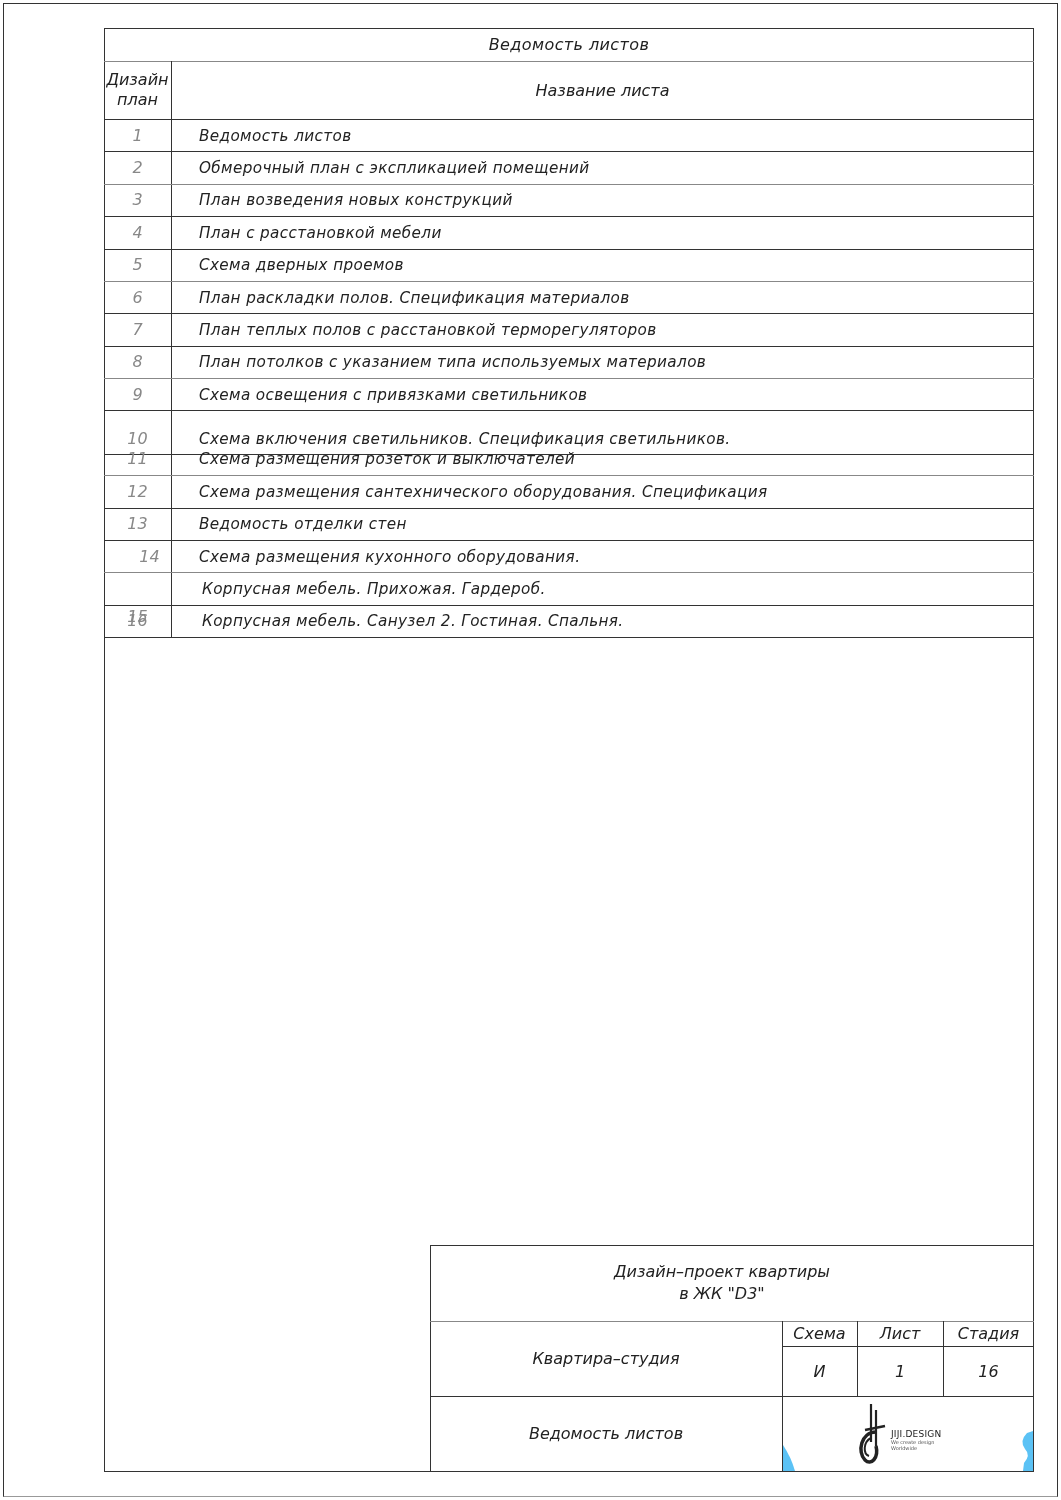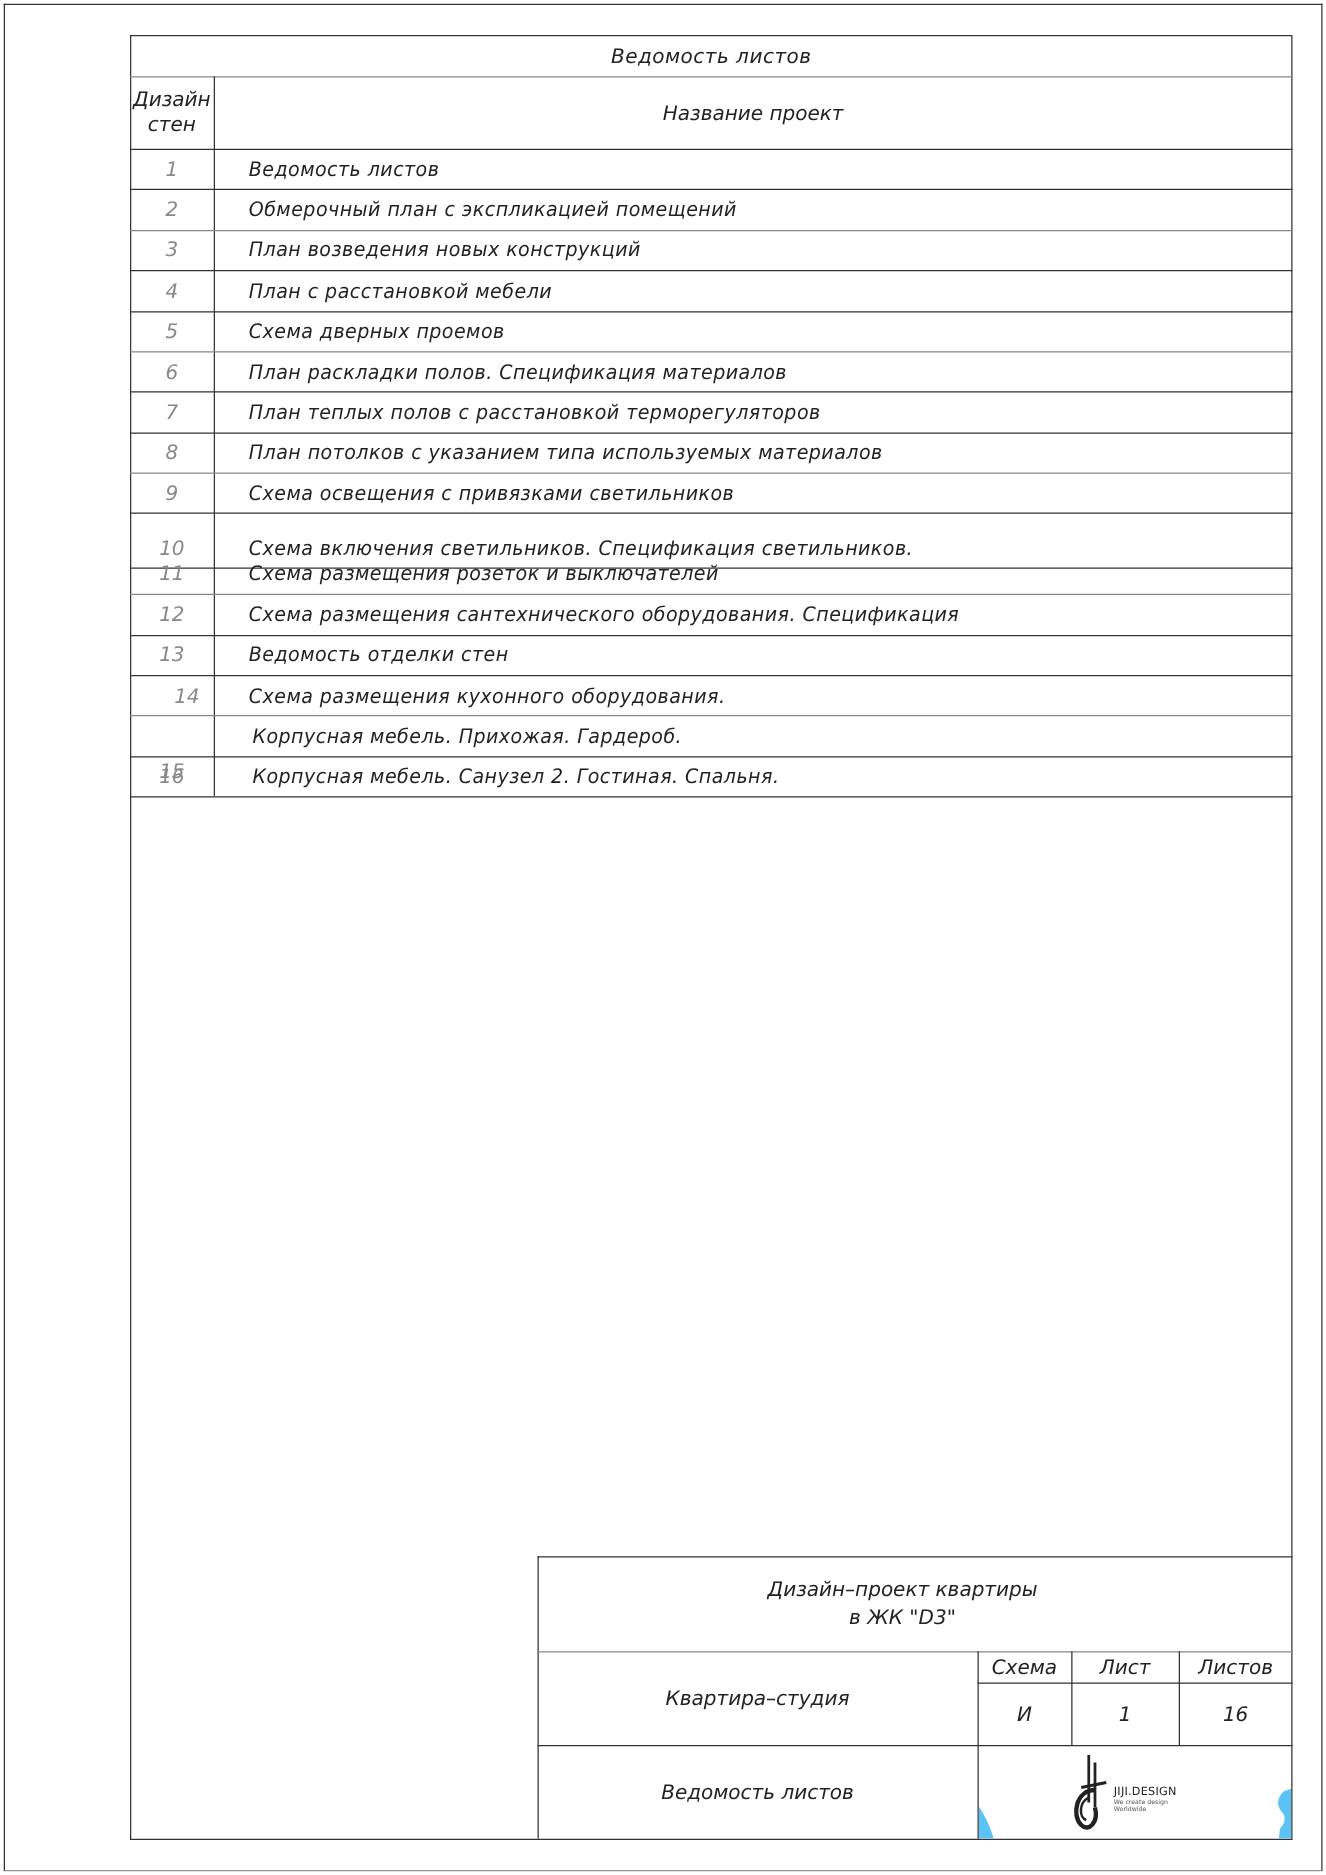--- a/index.html
+++ b/index.html
@@ -30,23 +30,23 @@
 <div class="abs outer-frame"></div>
 <div class="abs inner-frame"></div>
 
 <div id="sheet-table">
 
   <div class="abs ctr hdr txt" style="left:104px; top:28px; width:930px; height:33px; transform:none;">Ведомость листов</div>
   <div class="abs hline light" style="left:104px; top:61px; width:930px;"></div>
 
   <div class="abs ctr" style="left:104px; top:61px; width:67px; height:58px; flex-direction:column; line-height:20px;">
     <span class="hdr" style="font-style:italic;">Дизайн</span>
-    <span class="hdr" style="font-style:italic;">стен</span>
+    <span class="hdr" style="font-style:italic;">план</span>
   </div>
-  <div class="abs ctr hdr" style="left:171px; top:61px; width:863px; height:58px; font-style:italic;">Название проект</div>
+  <div class="abs ctr hdr" style="left:171px; top:61px; width:863px; height:58px; font-style:italic;">Название листа</div>
   <div class="abs hline" style="left:104px; top:119px; width:930px;"></div>
 
   <div class="abs vline" style="left:171px; top:61px; height:576px;"></div>
 
   <div id="rows">
       <div class="abs" style="left: 104px; top: 119px; width: 930px; height: 32.38px;">
         <div class="abs ctr num" style="left: 0px; top: 0px; width: 67px; height: 32.38px;">1</div>
         <div class="abs name txt" style="left: 95px; top: 0px; height: 32.38px; display: flex; align-items: center;">Ведомость листов</div>
         <div class="abs hline" style="left: 0px; top: 32.38px; width: 930px;"></div>
       </div>
@@ -140,21 +140,21 @@
 
   <div class="abs ctr tb" style="left:430px; top:1321px; width:352px; height:75px;">Квартира–студия</div>
 
   <div class="abs vline" style="left:782px; top:1321px; height:150px;"></div>
   <div class="abs vline" style="left:857px; top:1321px; height:75px;"></div>
   <div class="abs vline" style="left:943px; top:1321px; height:75px;"></div>
   <div class="abs hline" style="left:782px; top:1346px; width:252px;"></div>
 
   <div class="abs ctr tb" style="left:782px; top:1321px; width:75px; height:25px;">Схема</div>
   <div class="abs ctr tb" style="left:857px; top:1321px; width:86px; height:25px;">Лист</div>
-  <div class="abs ctr tb" style="left:943px; top:1321px; width:91px; height:25px;">Листов</div>
+  <div class="abs ctr tb" style="left:943px; top:1321px; width:91px; height:25px;">Стадия</div>
 
   <div class="abs ctr tb" style="left:782px; top:1346px; width:75px; height:50px;">И</div>
   <div class="abs ctr tb" style="left:857px; top:1346px; width:86px; height:50px;">1</div>
   <div class="abs ctr tb" style="left:943px; top:1346px; width:91px; height:50px;">16</div>
 
   <div class="abs hline" style="left:430px; top:1396px; width:604px;"></div>
 
   <div class="abs ctr tb" style="left:430px; top:1396px; width:352px; height:75px;">Ведомость листов</div>
 
   <div class="abs" style="left:783px; top:1397px; width:250px; height:74px; overflow:hidden;">

